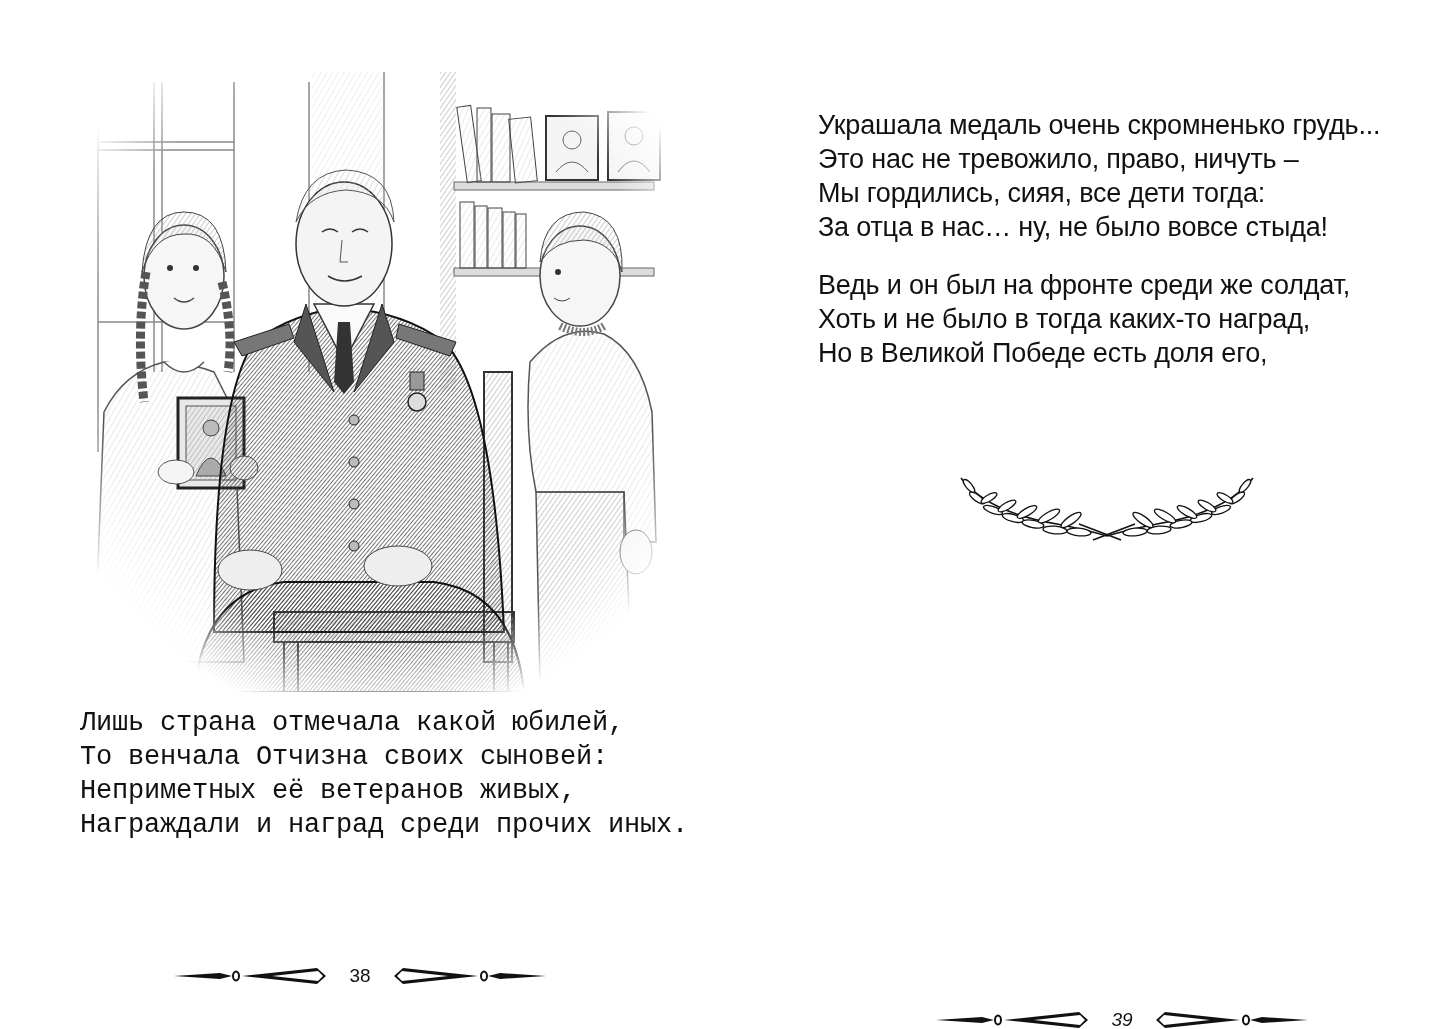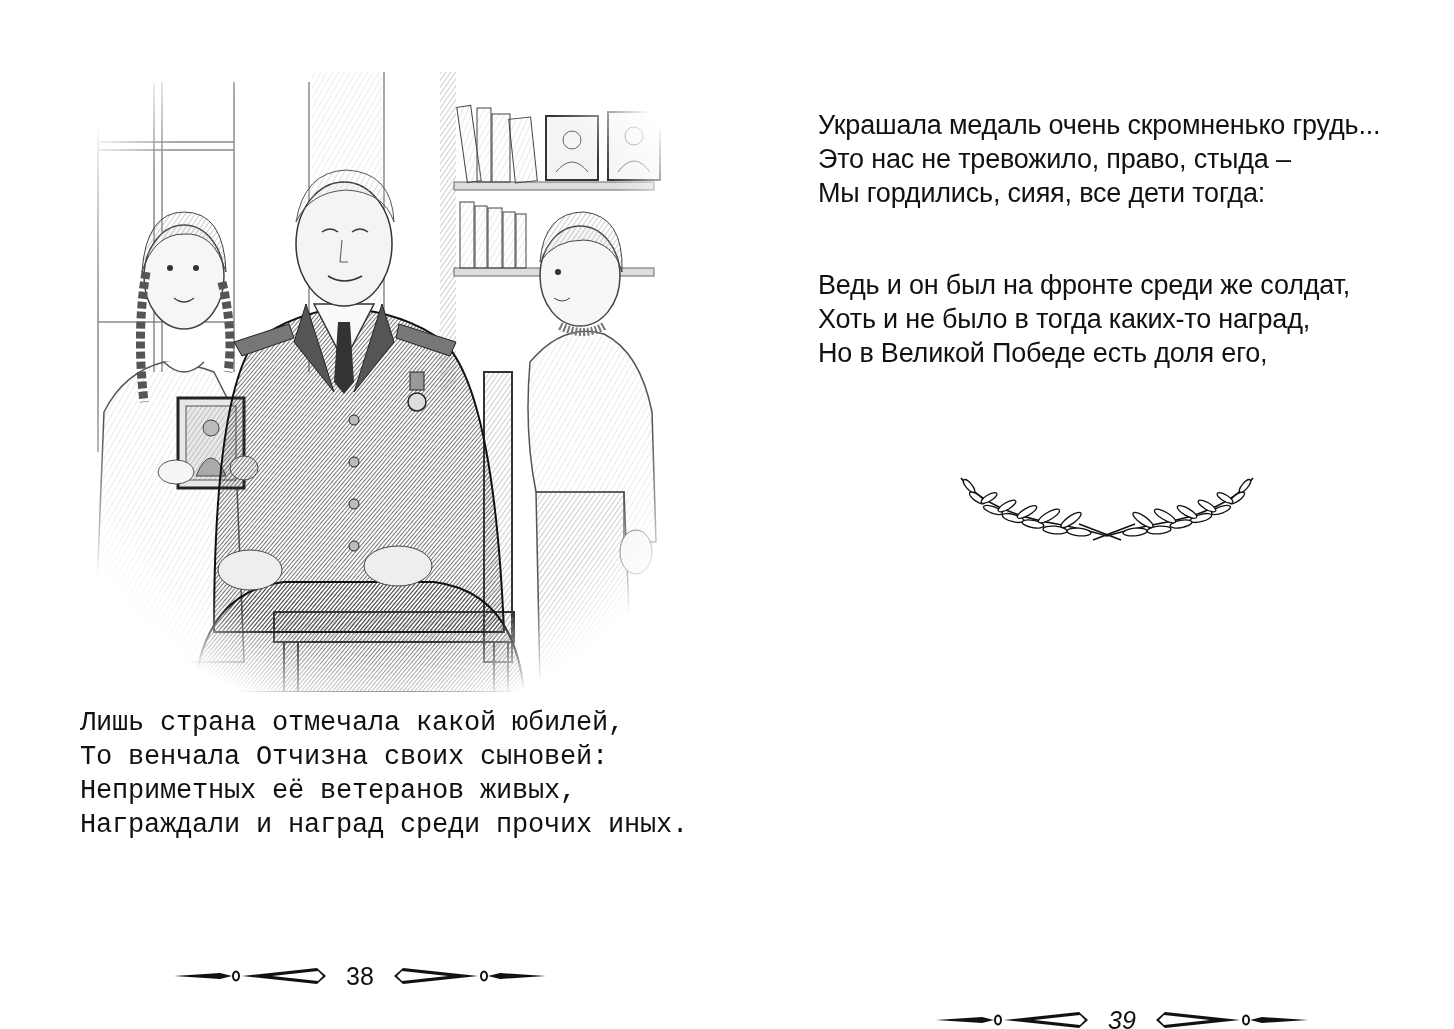--- a/index.html
+++ b/index.html
@@ -33,21 +33,21 @@
     .laurel { position: absolute; left: 195px; top: 428px; width: 300px; height: 72px; }
 
     
     .footer {
       position: absolute; top: 958px; height: 36px; display: flex; align-items: center;
     }
     .footer-left { left: 172px; }
     .footer-right { left: 172px; font-style: italic; }
     .footer svg { display: block; }
     .page-number {
-      font-size: 25px; width: 64px; text-align: center; color: #111;
+      font-size: 19px; width: 64px; text-align: center; color: #111;
     }
   </style>
 </head>
 <body>
 
 <div class="page page-left">
 
   <div class="illustration">
     <svg viewBox="0 0 590 620" xmlns="http://www.w3.org/2000/svg">
       <defs>
@@ -202,22 +202,23 @@
       <path d="M70 10 L145 2 L154 10 L145 18 Z" fill="#111"></path>
       <path d="M100 10 L146 5 L151 10 L146 15 Z" fill="#fff"></path>
     </svg>
   </div>
 </div>
 
 <div class="page page-right">
 
   <ul class="stanza stanza-r1">
     <li>Украшала медаль очень скромненько грудь...</li>
-    <li>Это нас не тревожило, право, стыда –</li>
+    <li>Это нас не тревожило, право, ничуть –</li>
     <li>Мы гордились, сияя, все дети тогда:</li>
+    <li>За отца в нас… ну, не было вовсе стыда!</li>
   </ul>
 
   <ul class="stanza stanza-r2">
     <li>Ведь и он был на фронте среди же солдат,</li>
     <li>Хоть и не было в тогда каких-то наград,</li>
     <li>Но в Великой Победе есть доля его,</li>
   </ul>
 
   <div class="laurel">
     <svg viewBox="0 0 300 72" width="300" height="72" xmlns="http://www.w3.org/2000/svg">

